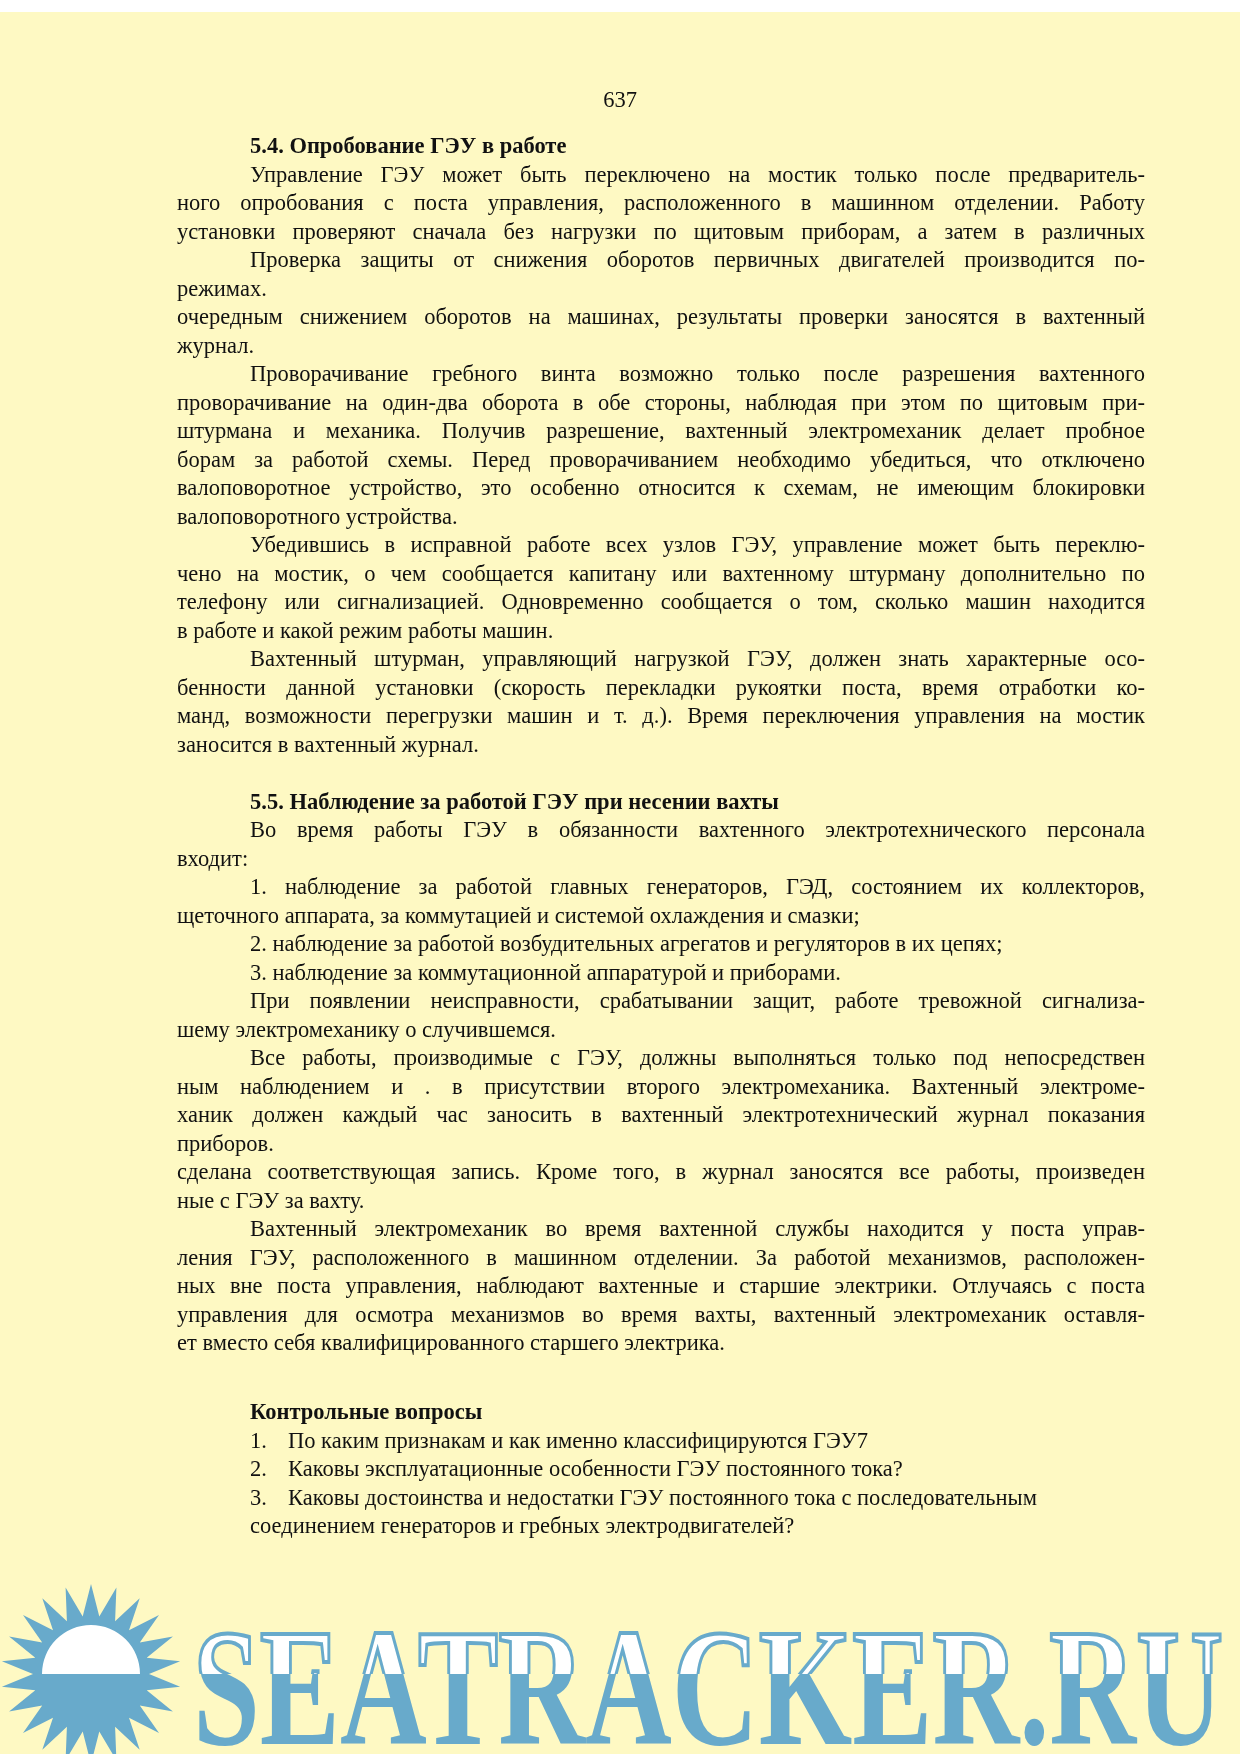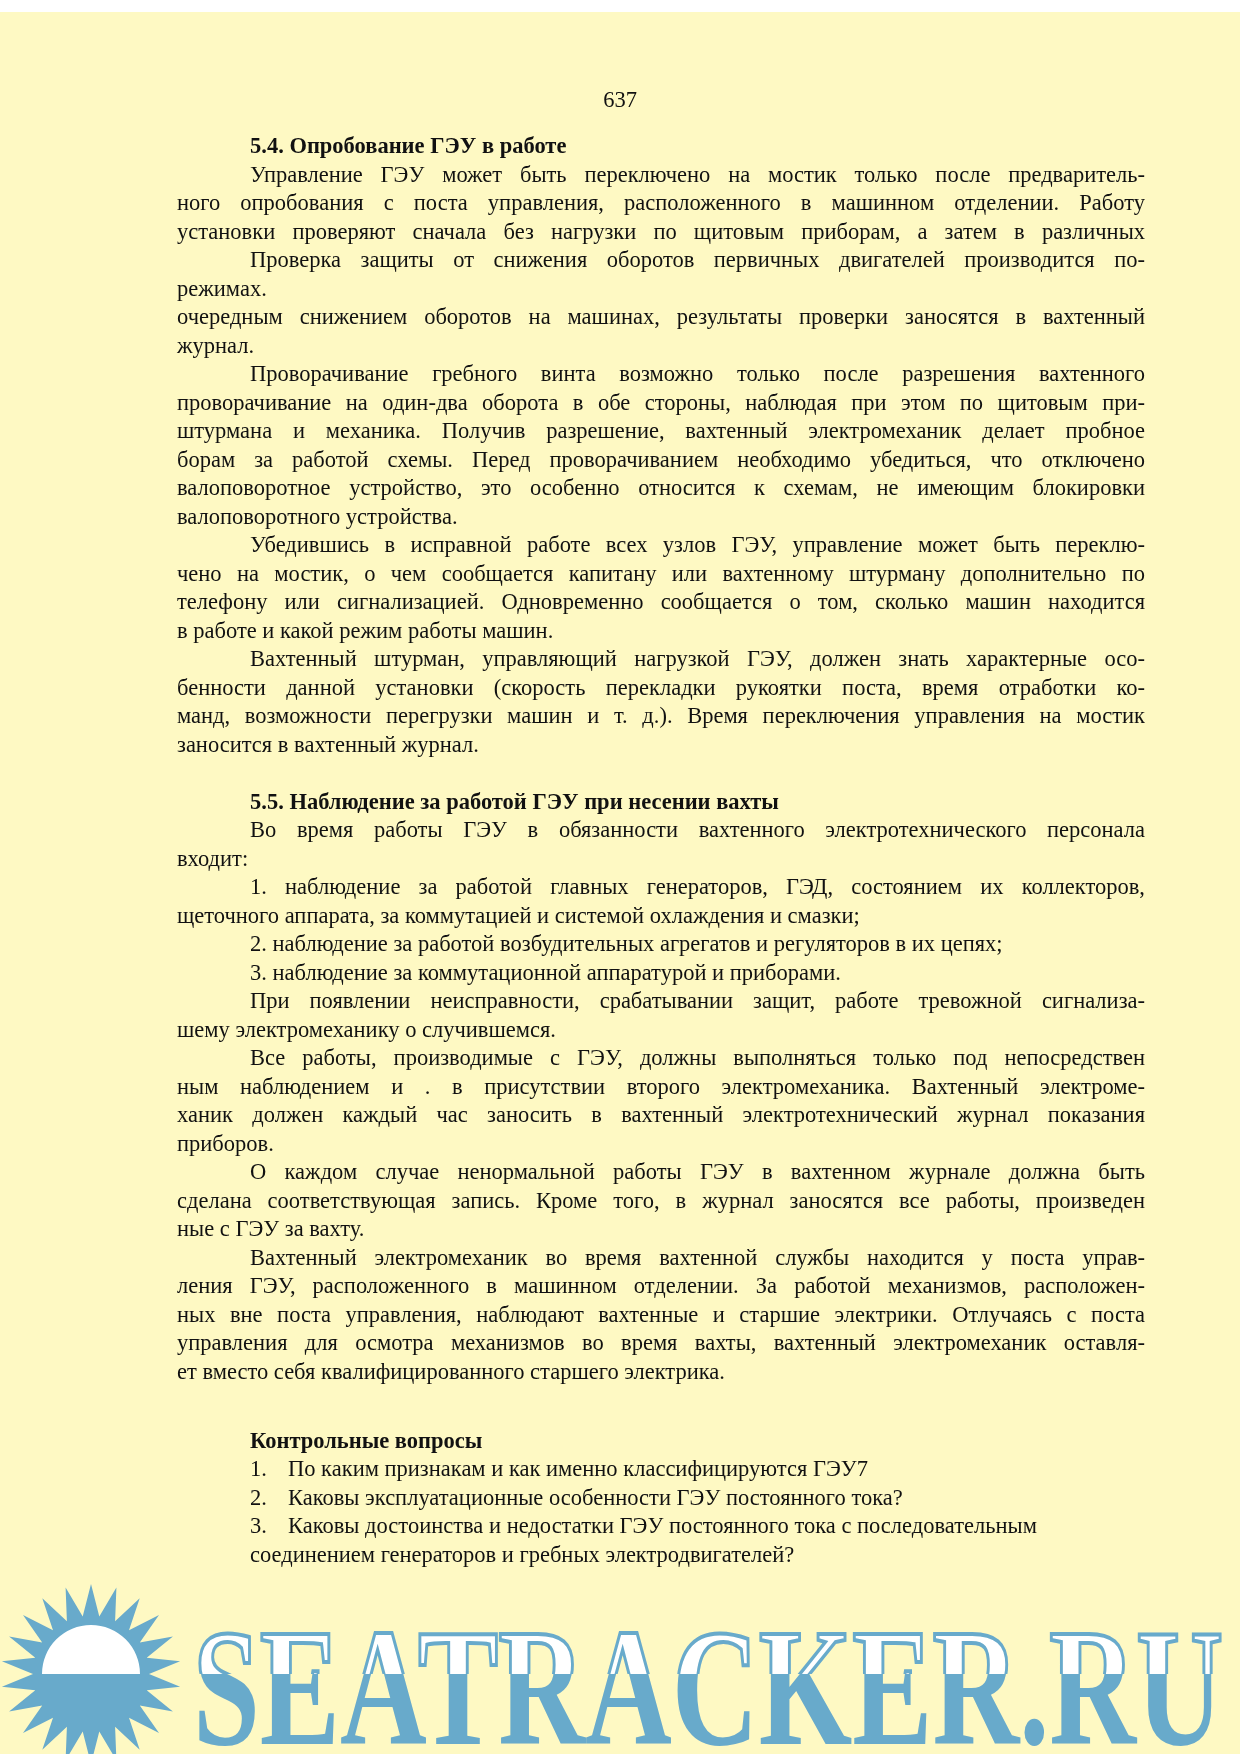--- a/index.html
+++ b/index.html
@@ -64,21 +64,20 @@
         <div class="line ind">1. наблюдение за работой главных генераторов, ГЭД, состоянием их коллекторов,</div>
         <div class="line last">щеточного аппарата, за коммутацией и системой охлаждения и смазки;</div>
         <div class="line ind last">2. наблюдение за работой возбудительных агрегатов и регуляторов в их цепях;</div>
         <div class="line ind last">3. наблюдение за коммутационной аппаратурой и приборами.</div>
         <div class="line ind">При появлении неисправности, срабатывании защит, работе тревожной сигнализа-</div>
         <div class="line last">шему электромеханику о случившемся.</div>
         <div class="line ind">Все работы, производимые с ГЭУ, должны выполняться только под непосредствен</div>
         <div class="line">ным наблюдением и . в присутствии второго электромеханика. Вахтенный электроме-</div>
         <div class="line">ханик должен каждый час заносить в вахтенный электротехнический журнал показания</div>
         <div class="line last">приборов.</div>
-        <div class="line ind">О каждом случае ненормальной работы ГЭУ в вахтенном журнале должна быть</div>
         <div class="line">сделана соответствующая запись. Кроме того, в журнал заносятся все работы, произведен</div>
         <div class="line last">ные с ГЭУ за вахту.</div>
         <div class="line ind">Вахтенный электромеханик во время вахтенной службы находится у поста управ-</div>
         <div class="line">ления ГЭУ, расположенного в машинном отделении. За работой механизмов, расположен-</div>
         <div class="line">ных вне поста управления, наблюдают вахтенные и старшие электрики. Отлучаясь с поста</div>
         <div class="line">управления для осмотра механизмов во время вахты, вахтенный электромеханик оставля-</div>
         <div class="line last">ет вместо себя квалифицированного старшего электрика.</div>
       </div>
     <div class="blank"></div>
     <div class="line qhead">Контрольные вопросы</div>

